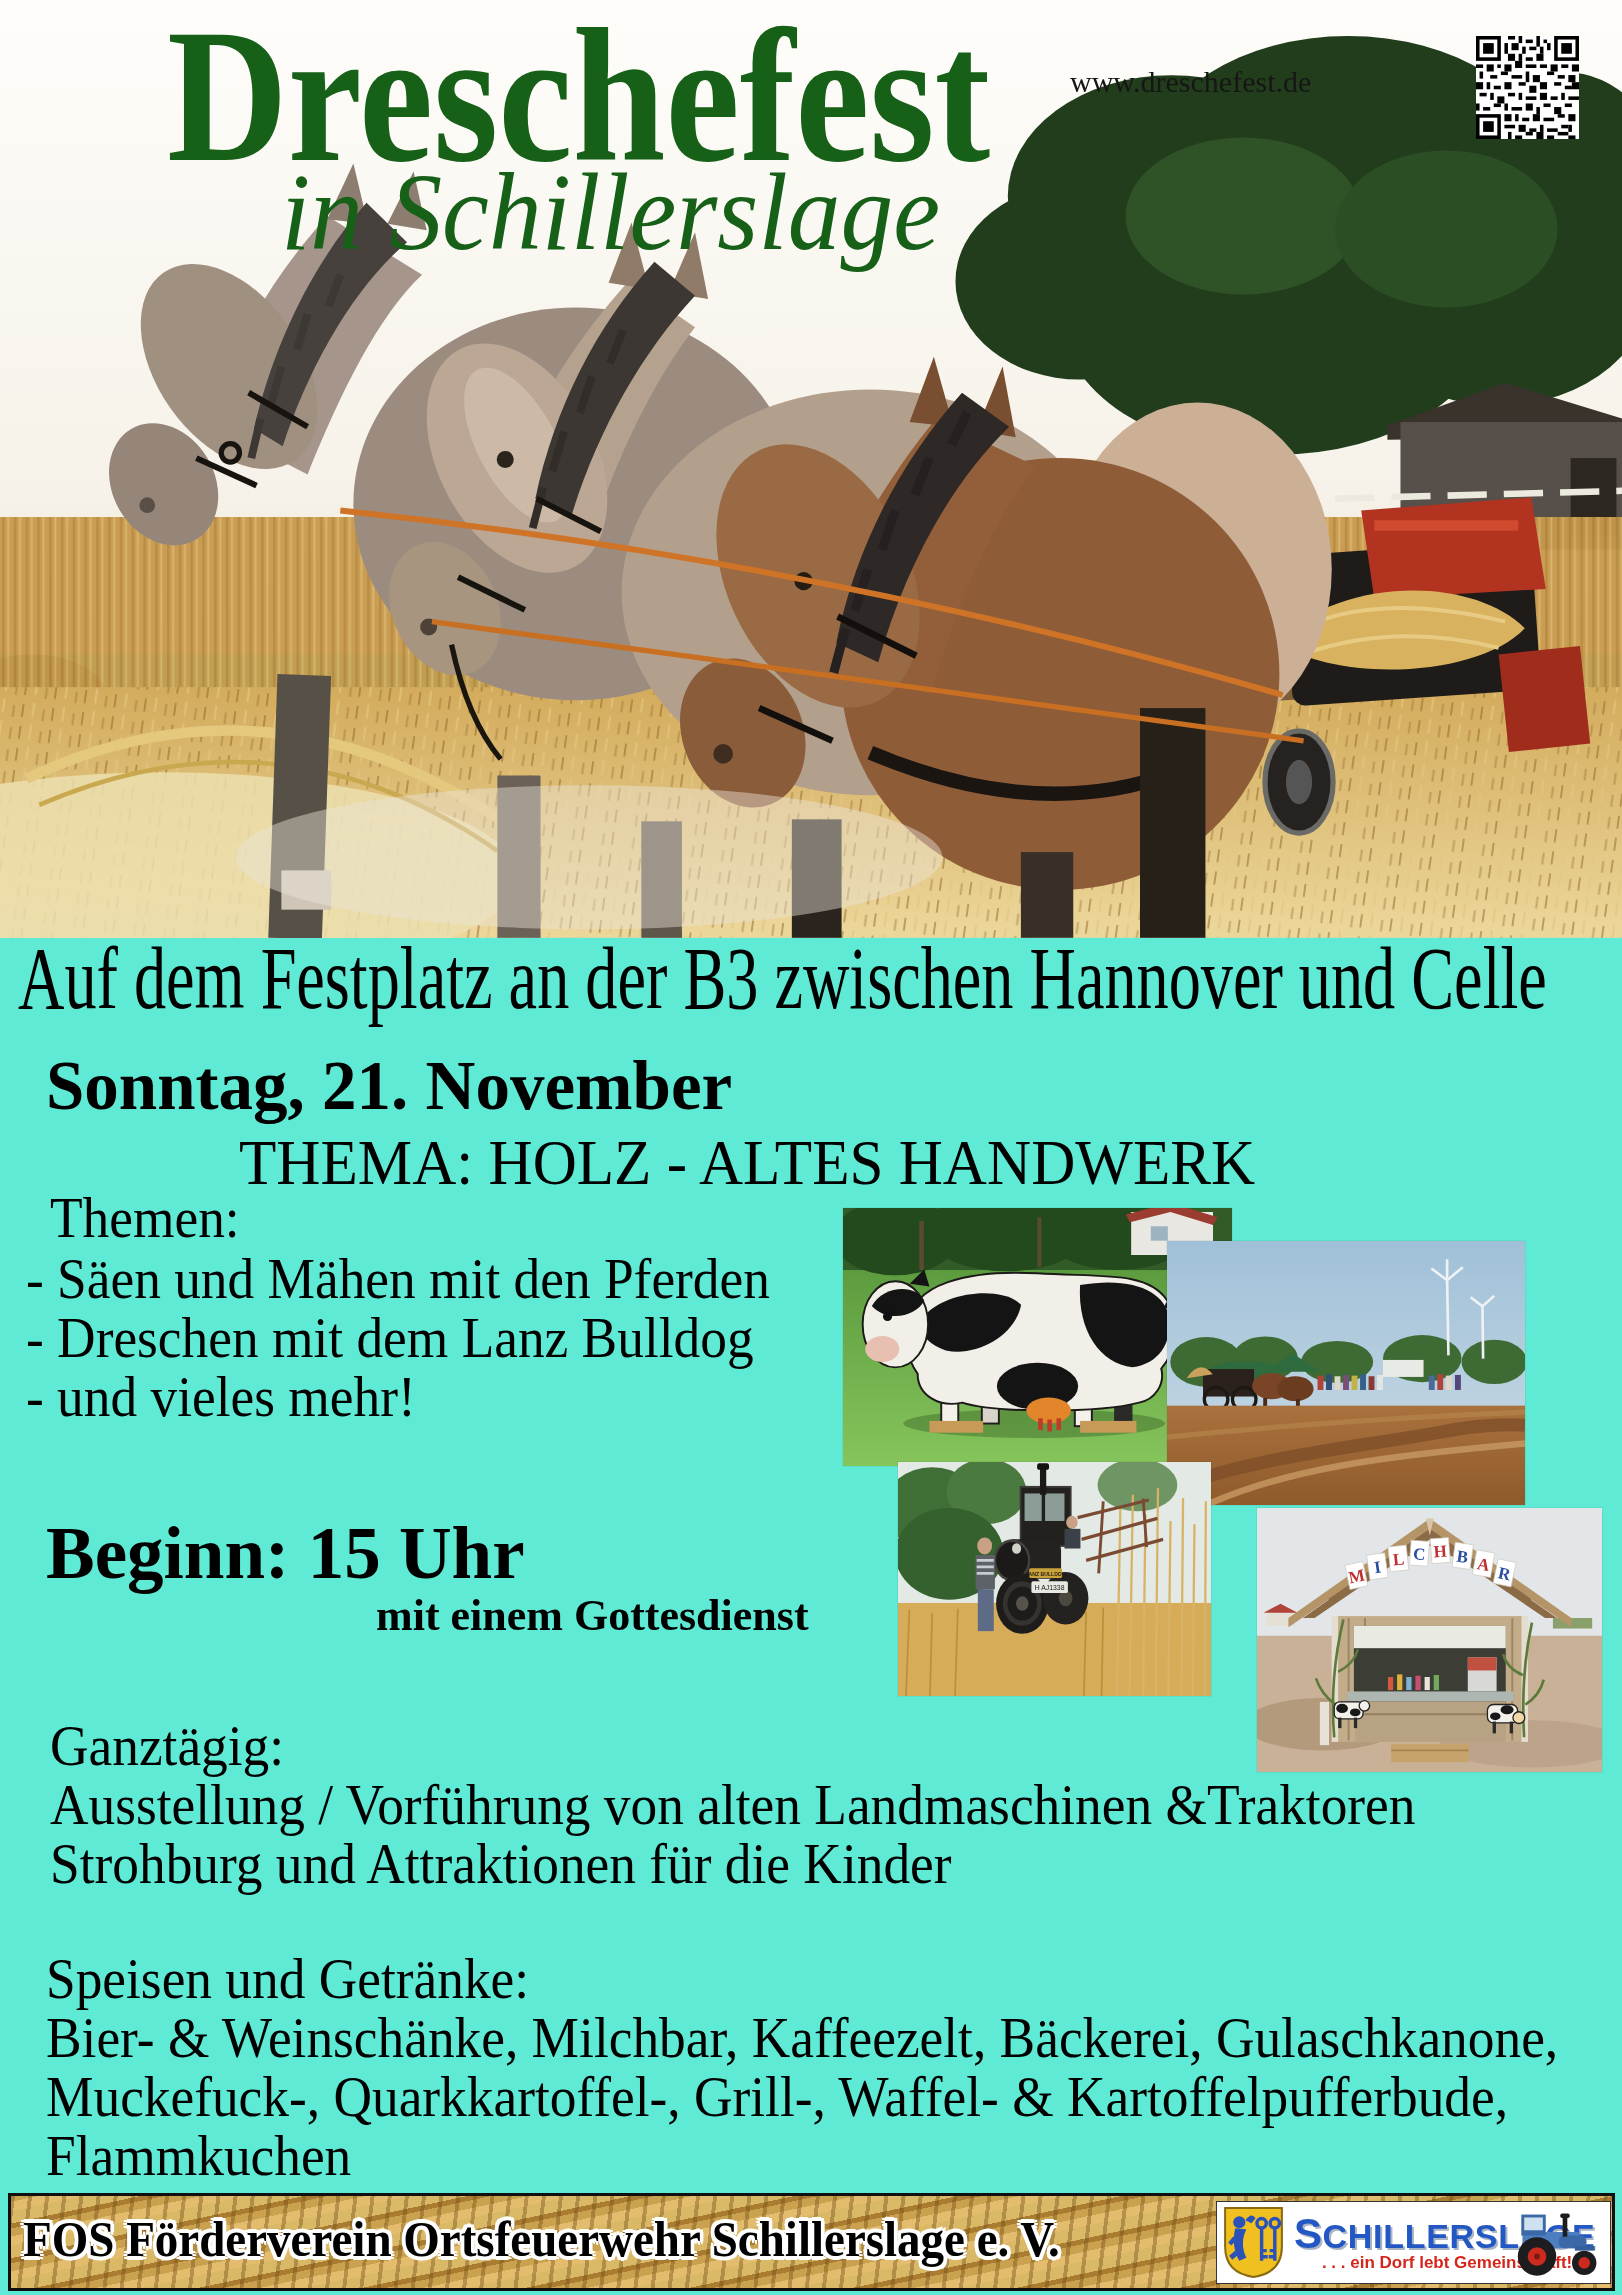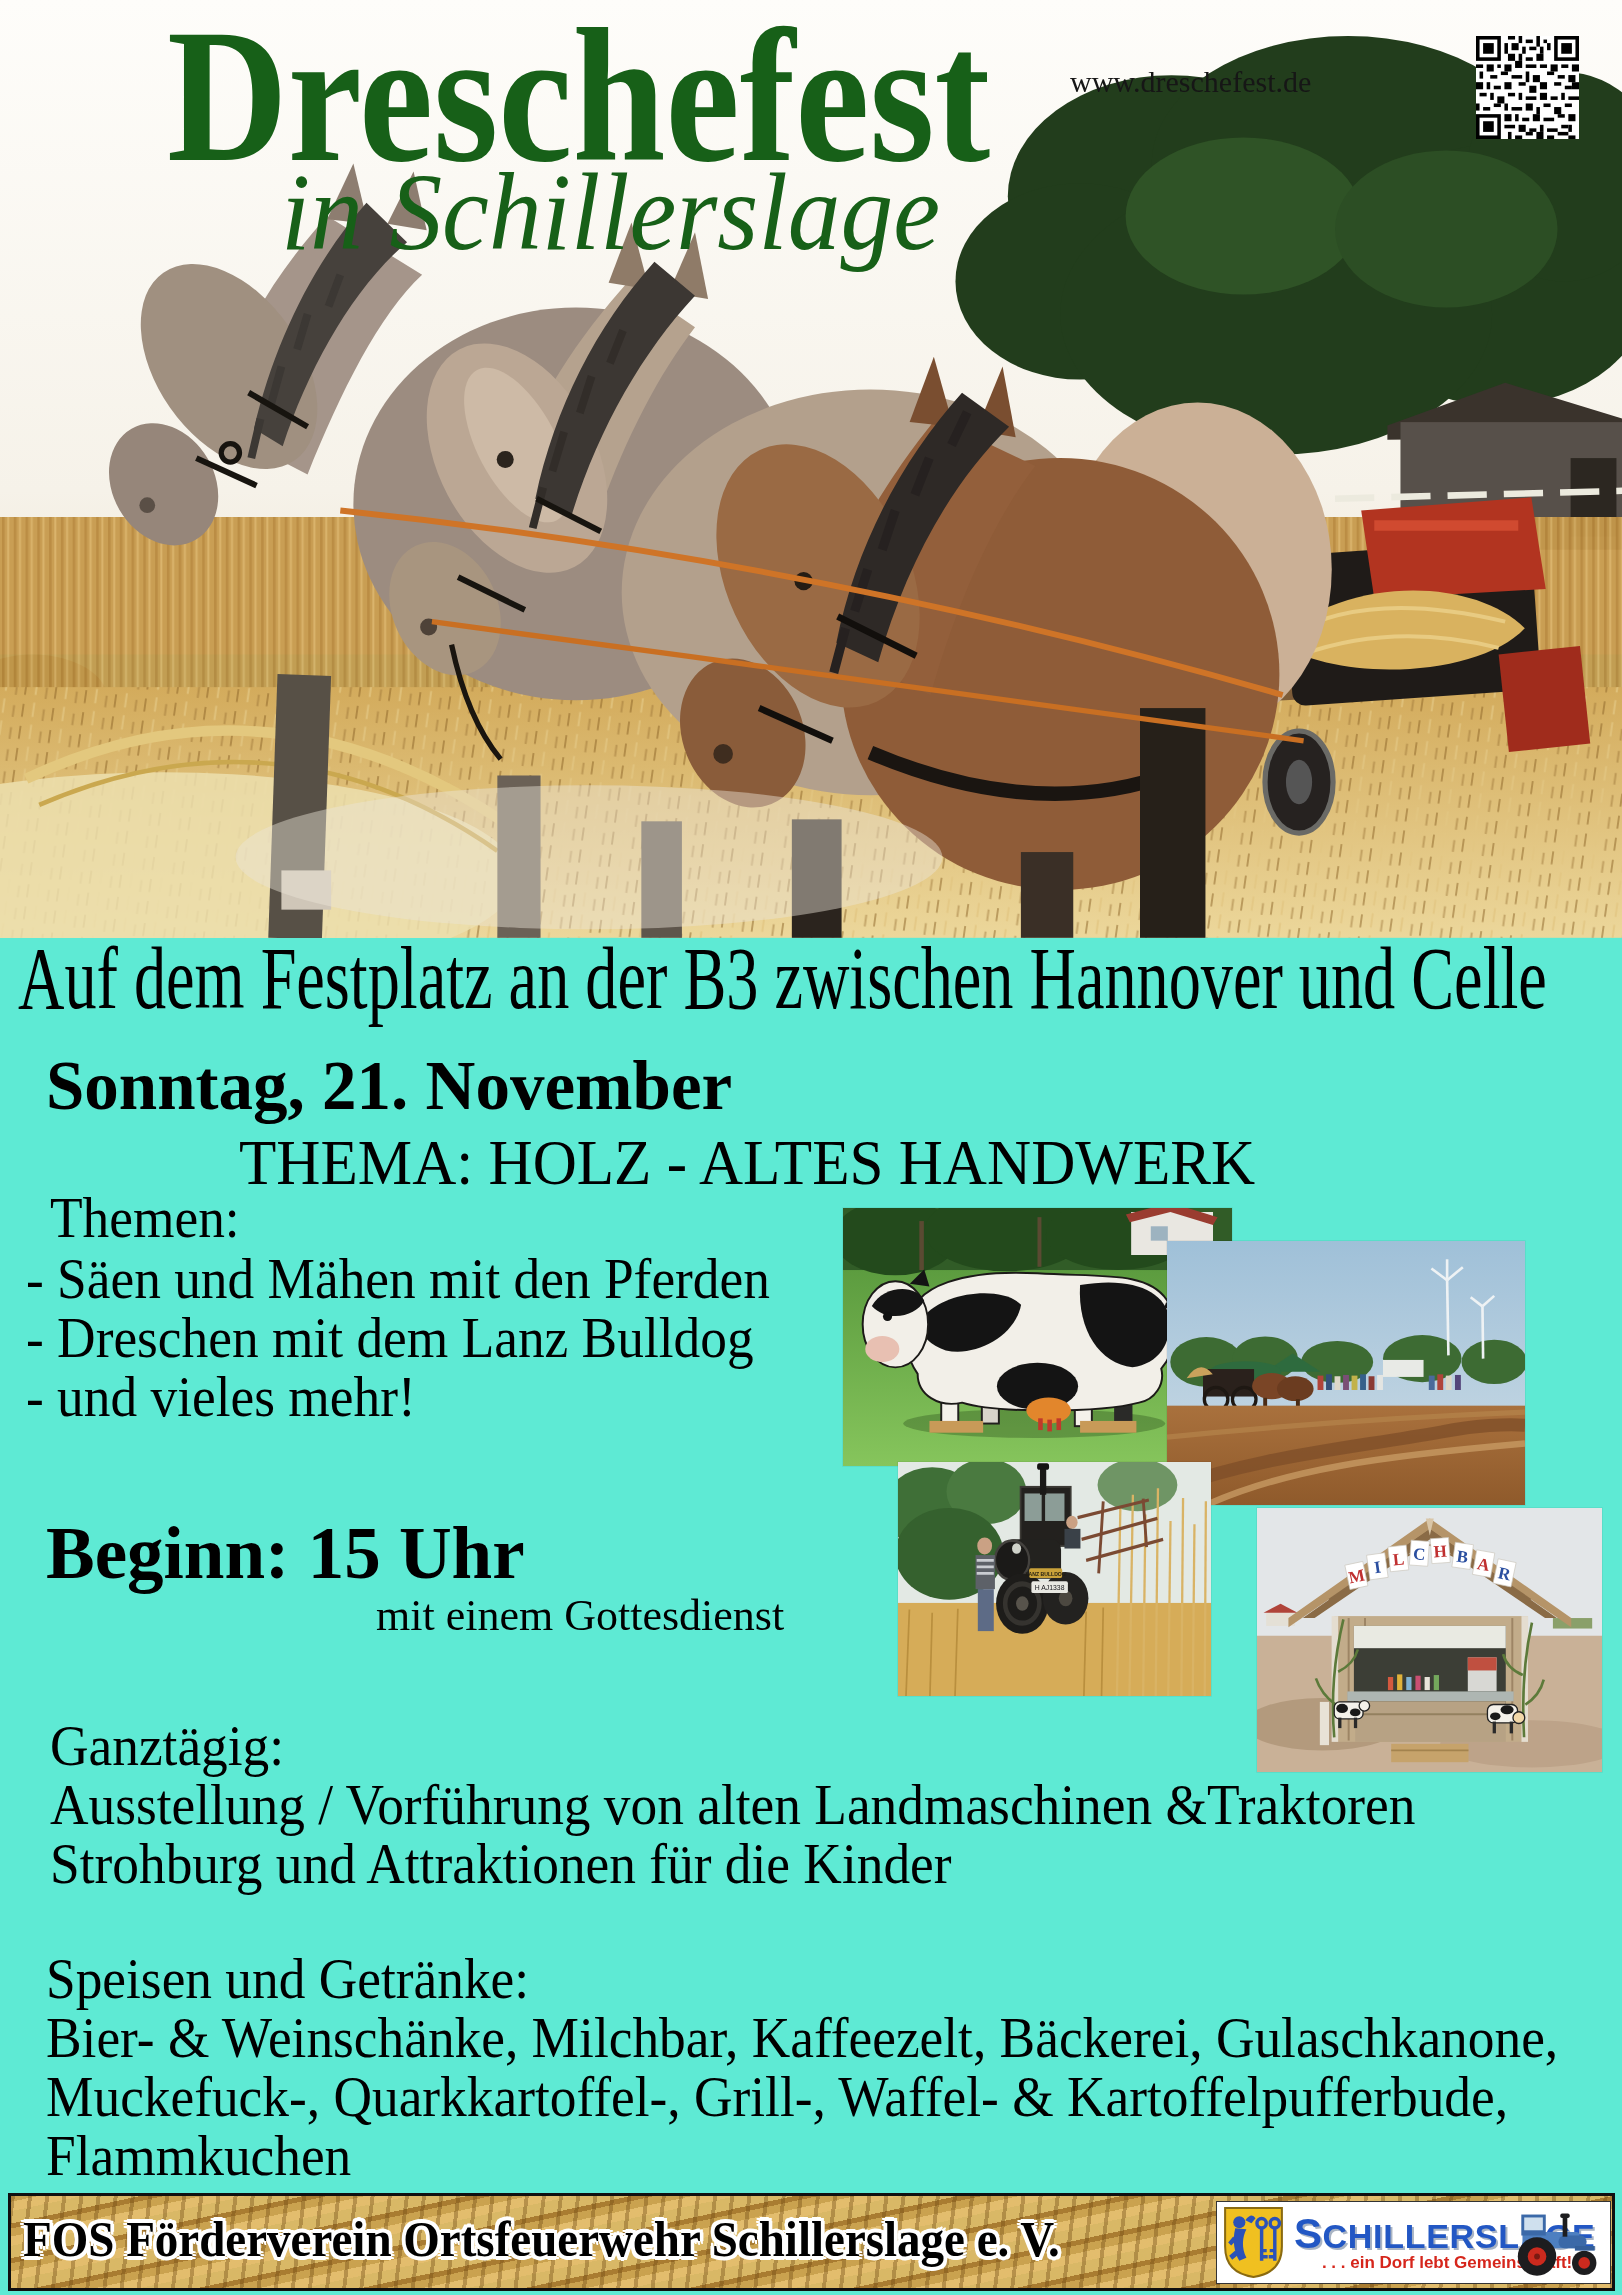--- a/index.html
+++ b/index.html
@@ -19,21 +19,21 @@
   .qr{left:1476px;top:36px;width:103px;height:103px;}
 
   
   .location{left:18.3px;top:935px;font-size:88px;line-height:1;transform:scaleX(.73);}
   .date-heading{left:46px;top:1052px;font-size:69px;font-weight:bold;line-height:1;}
   .theme-heading{left:239px;top:1132px;font-size:63px;line-height:1;transform:scaleX(.97);}
   .body-block{font-size:58px;line-height:59px;transform:scaleX(.92);}
   .topics-heading{left:50px;top:1188px;}
   .topics-items{left:26px;top:1249px;}
   .begin-heading{left:46px;top:1517px;font-size:73px;font-weight:bold;line-height:1;}
-  .begin-note{left:376px;top:1594px;font-size:44px;font-weight:normal;line-height:1;}
+  .begin-note{left:376px;top:1594px;font-size:44px;font-weight:bold;line-height:1;}
   .allday{left:50px;top:1716px;}
   .food{left:46px;top:1949px;}
 
   
   .photo{box-shadow:0 0 0 0.7px rgba(0,0,0,.08);}
   .photo-cow{left:843px;top:1208px;width:389px;height:258px;z-index:2;}
   .photo-field{left:1167px;top:1241px;width:358px;height:264px;z-index:3;}
   .photo-tractor{left:898px;top:1462px;width:313px;height:234px;z-index:4;}
   .photo-milkbar{left:1257px;top:1508px;width:345px;height:264px;z-index:5;}
   .photo svg{display:block;width:100%;height:100%;}

